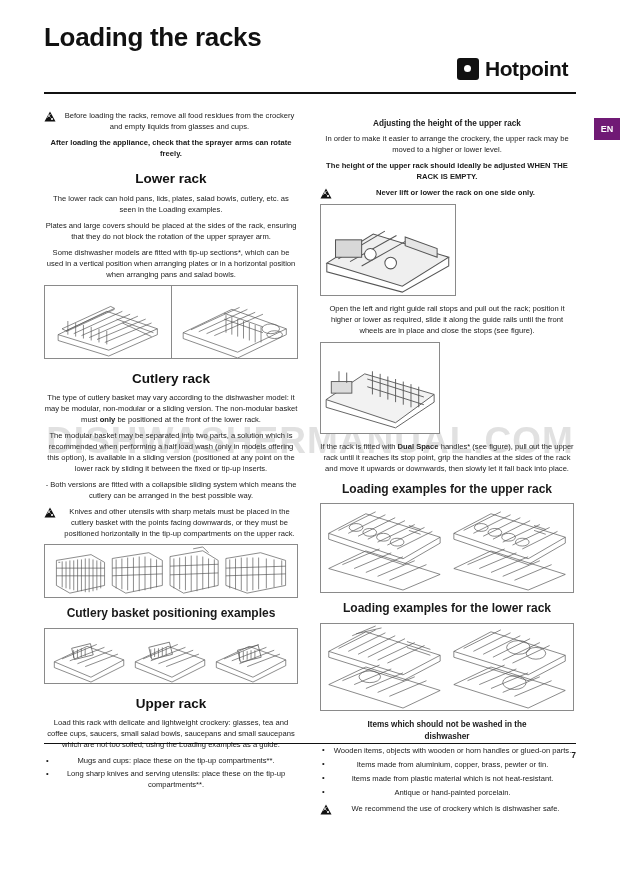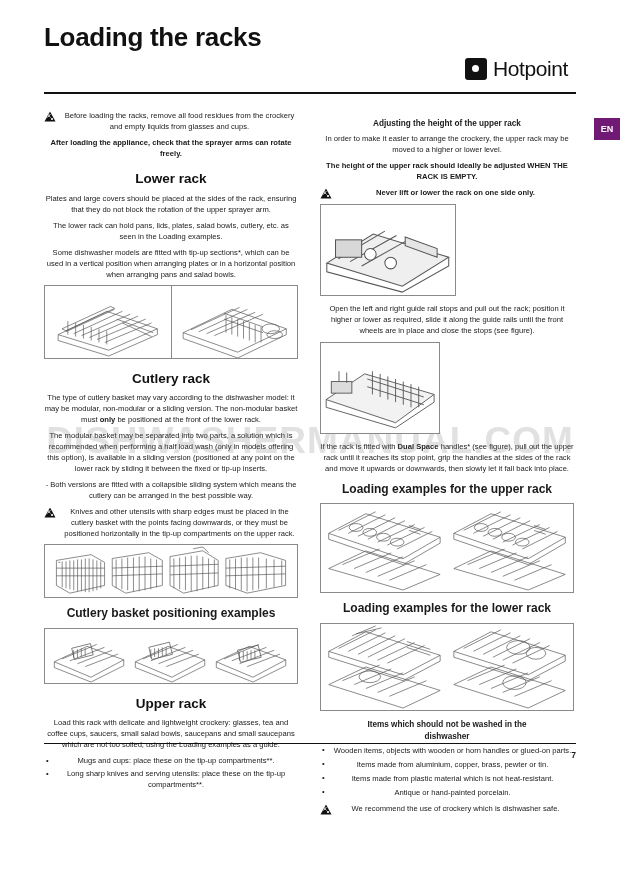--- a/index.html
+++ b/index.html
@@ -52,21 +52,21 @@
   .brand-mark::after {
     content: "";
     position: absolute;
     width: 7px; height: 7px;
     background: #fff;
     border-radius: 50%;
     left: 7px; top: 7px;
   }
   .brand-name {
     font-size: 21px;
-    font-weight: normal;
+    font-weight: bold;
     letter-spacing: -0.4px;
     color: #111;
   }
   .header-rule {
     position: absolute;
     left: 44px;
     right: 44px;
     bottom: 6px;
     border-bottom: 2px solid #111;
   }
@@ -259,22 +259,22 @@
           <path d="M7 6 L13 13 M13 6 L7 13" stroke="#fff" stroke-width="1.6" fill="none"></path>
           <circle cx="16" cy="16" r="2.2" fill="#fff"></circle>
         </svg>
         <div class="alert-txt">
           <span>Before loading the racks, remove all food residues from the crockery and empty liquids from glasses and cups.</span>
         </div>
       </div>
       <p class="bold">After loading the appliance, check that the sprayer arms can rotate freely.</p>
 
       <h2 class="section">Lower rack</h2>
+      <p>The lower rack can hold pans, lids, plates, salad bowls, cutlery, etc. as seen in the Loading examples.</p>
       <p>Plates and large covers should be placed at the sides of the rack, ensuring that they do not block the rotation of the upper sprayer arm.</p>
-      <p>The lower rack can hold pans, lids, plates, salad bowls, cutlery, etc. as seen in the Loading examples.</p>
       <p>Some dishwasher models are fitted with tip-up sections*, which can be used in a vertical position when arranging plates or in a horizontal position when arranging pans and salad bowls.</p>
 
       <div class="figure" style="height:74px;">
         <div class="fig-split" style="height:100%;">
           <div>
             <svg viewBox="0 0 126 74" width="100%" height="100%">
               <g stroke="#555" stroke-width="0.7" fill="none">
                 <path d="M12 50 L62 26 L114 44 L64 66 Z"></path>
                 <path d="M12 50 L12 56 L64 72 L114 50 L114 44"></path>
                 <path d="M20 47 L70 24 M28 49 L78 26 M36 51 L86 29 M44 53 L94 31 M52 55 L102 34 M60 58 L108 38"></path>
@@ -305,21 +305,21 @@
       <p>The modular basket may be separated into two parts, a solution which is recommended when performing a half load wash (only in models offering this option), is available in a sliding version (positioned at any point on the lower rack by sliding it between the fixed or tip-up inserts.</p>
       <p>- Both versions are fitted with a collapsible sliding system which means the cutlery can be arranged in the best possible way.</p>
 
       <div class="alert">
         <svg class="warn-icon" viewBox="0 0 24 22">
           <polygon points="12,1 23,21 1,21" fill="#111"></polygon>
           <path d="M7 6 L13 13 M13 6 L7 13" stroke="#fff" stroke-width="1.6" fill="none"></path>
           <circle cx="16" cy="16" r="2.2" fill="#fff"></circle>
         </svg>
         <div class="alert-txt">
-          <span>Knives and other utensils with sharp edges must be placed in the cutlery basket with the points facing downwards, or they must be positioned horizontally in the tip-up compartments on the upper rack.</span>
+          <span>Knives and other utensils with sharp metals must be placed in the cutlery basket with the points facing downwards, or they must be positioned horizontally in the tip-up compartments on the upper rack.</span>
         </div>
       </div>
 
       <div class="figure" style="height:54px;">
         <svg viewBox="0 0 254 54" width="100%" height="100%">
           <g stroke="#555" stroke-width="0.7" fill="none">
             <path d="M8 16 L44 10 L58 18 L58 42 L22 50 L8 42 Z"></path>
             <path d="M10 18 L12 18 M14 17 L14 44 M18 17 L18 45 M22 16 L22 46 M26 16 L26 47 M30 15 L30 48 M34 15 L34 48 M38 14 L38 49 M42 14 L42 49 M46 15 L46 48 M50 16 L50 47 M54 17 L54 45"></path>
             <path d="M8 24 L58 24 M8 32 L58 32"></path>
             <path d="M66 14 L104 8 L118 16 L118 42 L80 50 L66 42 Z"></path>

